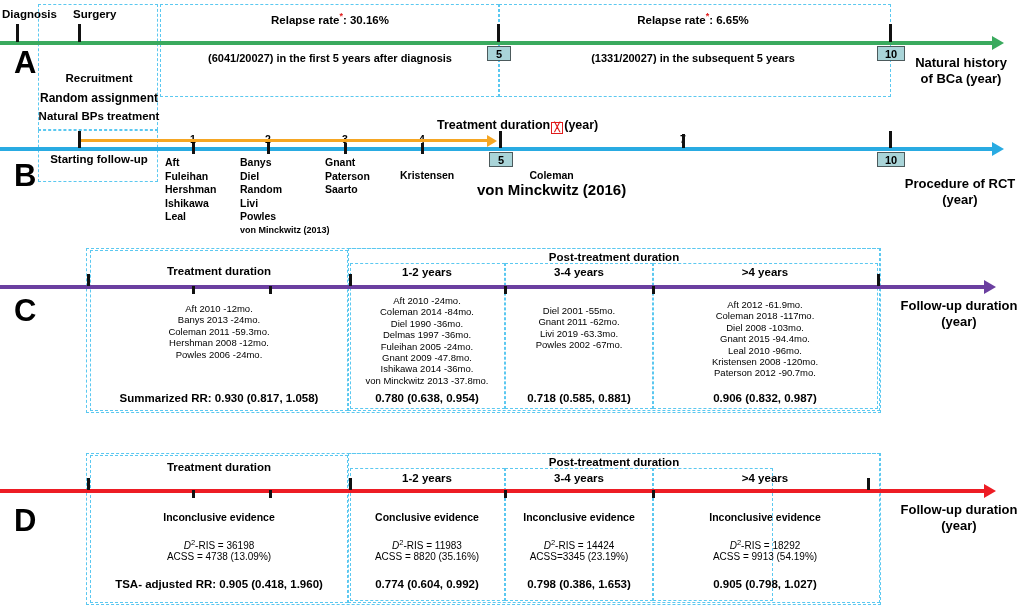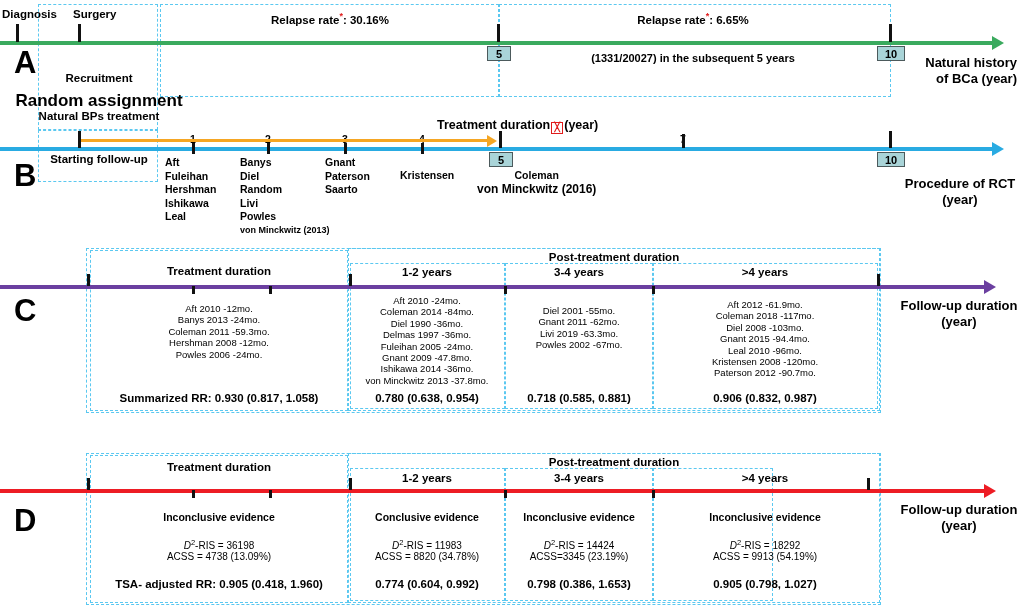--- a/index.html
+++ b/index.html
@@ -167,29 +167,30 @@
     <div class="head" style="border-left:12px solid #3AAA5E;"></div>
   </div>
   <div class="tick" style="left:16px;top:24px;height:18px;"></div>
   <div class="tick" style="left:78px;top:24px;height:18px;"></div>
   <div class="tick" style="left:497px;top:24px;height:18px;"></div>
   <div class="tick" style="left:889px;top:24px;height:18px;"></div>
 
   <div class="yearbox" style="left:499px;top:46px;width:24px;">5</div>
   <div class="yearbox" style="left:891px;top:46px;width:28px;">10</div>
 
+  <div class="lbl bold ctr" style="left:330px;top:52px;font-size:11px;">(6041/20027)  in the first 5 years after diagnosis</div>
   <div class="lbl bold ctr" style="left:693px;top:52px;font-size:11px;">(1331/20027) in the subsequent 5 years</div>
 
-  <div class="axislabel" style="left:905px;top:55px;width:112px;text-align:right;">
+  <div class="axislabel" style="left:905px;top:55px;width:112px;">
     <div>Natural history</div>
     <div>of BCa (year)</div>
   </div>
 
   <div class="lbl bold ctr" style="left:99px;top:72px;font-size:11.5px;">Recruitment</div>
-  <div class="lbl bold ctr" style="left:99px;top:91px;font-size:17px;">Random assignment</div>
+  <div class="lbl bold ctr" style="left:99px;top:91px;font-size:12px;">Random assignment</div>
   <div class="lbl bold ctr" style="left:99px;top:110px;font-size:11.5px;">Natural BPs treatment</div>
 
   <div class="panel-letter" style="left:14px;top:160px;">B</div>
 
   <div class="dbox" style="left:38px;top:130px;width:120px;height:52px;"></div>
 
   <div class="lbl bold ctr" style="left:193px;top:133px;font-size:10.5px;">1</div>
   <div class="lbl bold ctr" style="left:268px;top:133px;font-size:10.5px;">2</div>
   <div class="lbl bold ctr" style="left:345px;top:133px;font-size:10.5px;">3</div>
   <div class="lbl bold ctr" style="left:422px;top:133px;font-size:10.5px;">4</div>
@@ -243,21 +244,21 @@
     <div>Paterson</div>
     <div>Saarto</div>
   </div>
 
   <div class="names" style="left:400px;top:169px;">
     <div>Kristensen</div>
   </div>
 
   <div class="names" style="left:477px;top:169px;text-align:center;">
     <div>Coleman</div>
-    <div style="font-size:12px;">von Minckwitz (2016)</div>
+    <div style="font-size:15px;">von Minckwitz (2016)</div>
   </div>
 
   <div class="axislabel" style="left:900px;top:176px;width:120px;">
     <div>Procedure of RCT</div>
     <div>(year)</div>
   </div>
 
   <div class="panel-letter" style="left:14px;top:295px;">C</div>
 
   <div class="dbox" style="left:86px;top:248px;width:795px;height:165px;"></div>
@@ -366,21 +367,21 @@
   <div class="stat" style="left:219px;top:536px;">
     <i class="ital">D</i><sup class="sq">2</sup><span>-RIS = 36198</span>
   </div>
   <div class="stat" style="left:219px;top:550px;">ACSS = 4738 (13.09%)</div>
   <div class="rrline" style="left:219px;top:578px;">TSA- adjusted RR: 0.905 (0.418, 1.960)</div>
 
   <div class="evid" style="left:427px;top:511px;">Conclusive evidence</div>
   <div class="stat" style="left:427px;top:536px;">
     <i class="ital">D</i><sup class="sq">2</sup><span>-RIS = 11983</span>
   </div>
-  <div class="stat" style="left:427px;top:550px;">ACSS = 8820 (34.78%)</div>
+  <div class="stat" style="left:427px;top:550px;">ACSS = 8820 (35.16%)</div>
   <div class="rrline" style="left:427px;top:578px;">0.774 (0.604, 0.992)</div>
 
   <div class="evid" style="left:579px;top:511px;">Inconclusive evidence</div>
   <div class="stat" style="left:579px;top:536px;">
     <i class="ital">D</i><sup class="sq">2</sup><span>-RIS = 14424</span>
   </div>
   <div class="stat" style="left:579px;top:550px;">ACSS=3345 (23.19%)</div>
   <div class="rrline" style="left:579px;top:578px;">0.798 (0.386, 1.653)</div>
 
   <div class="evid" style="left:765px;top:511px;">Inconclusive evidence</div>

